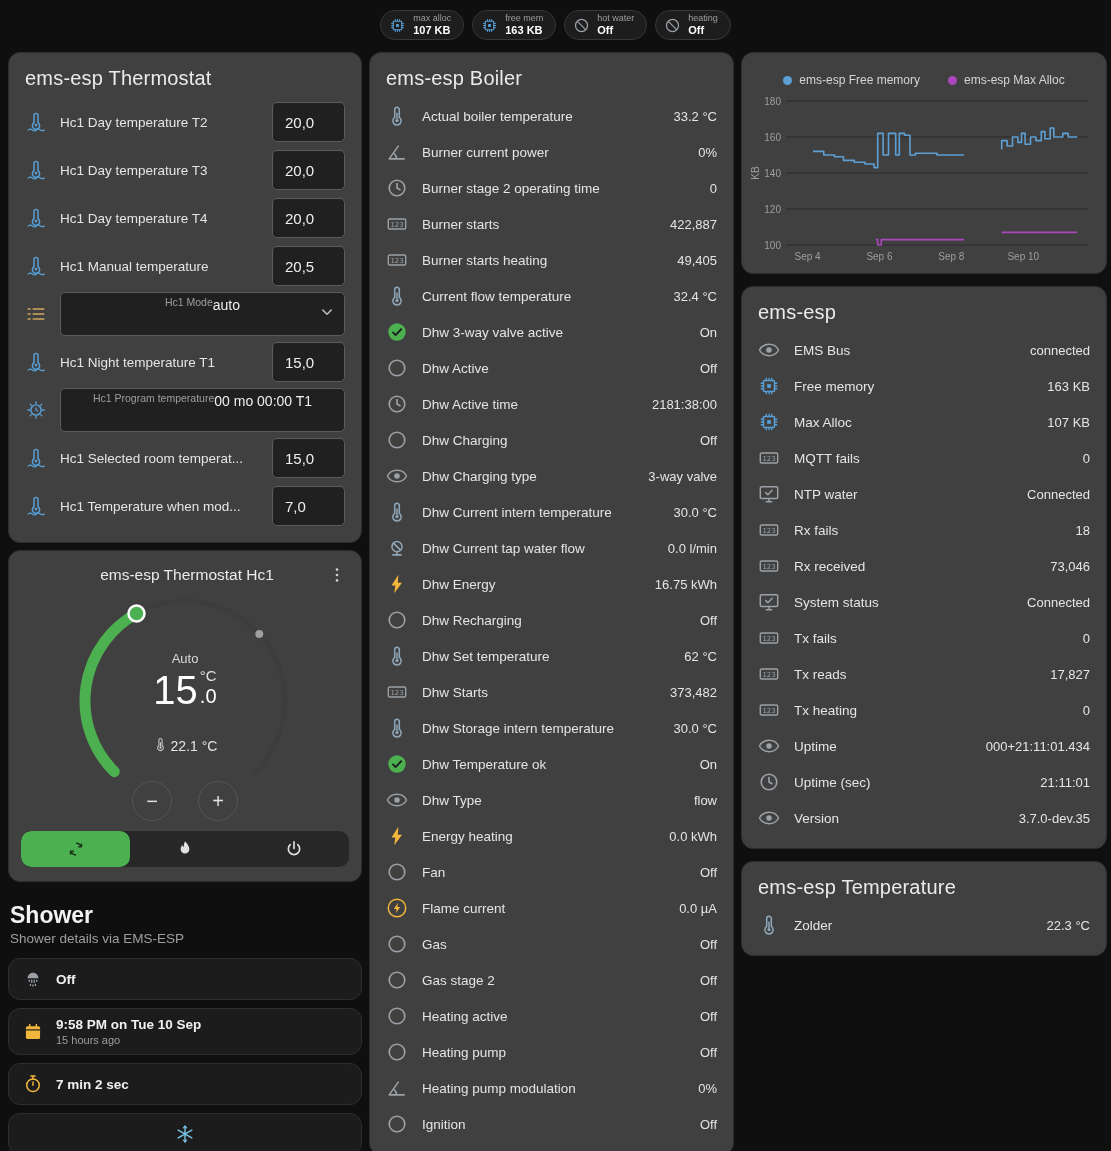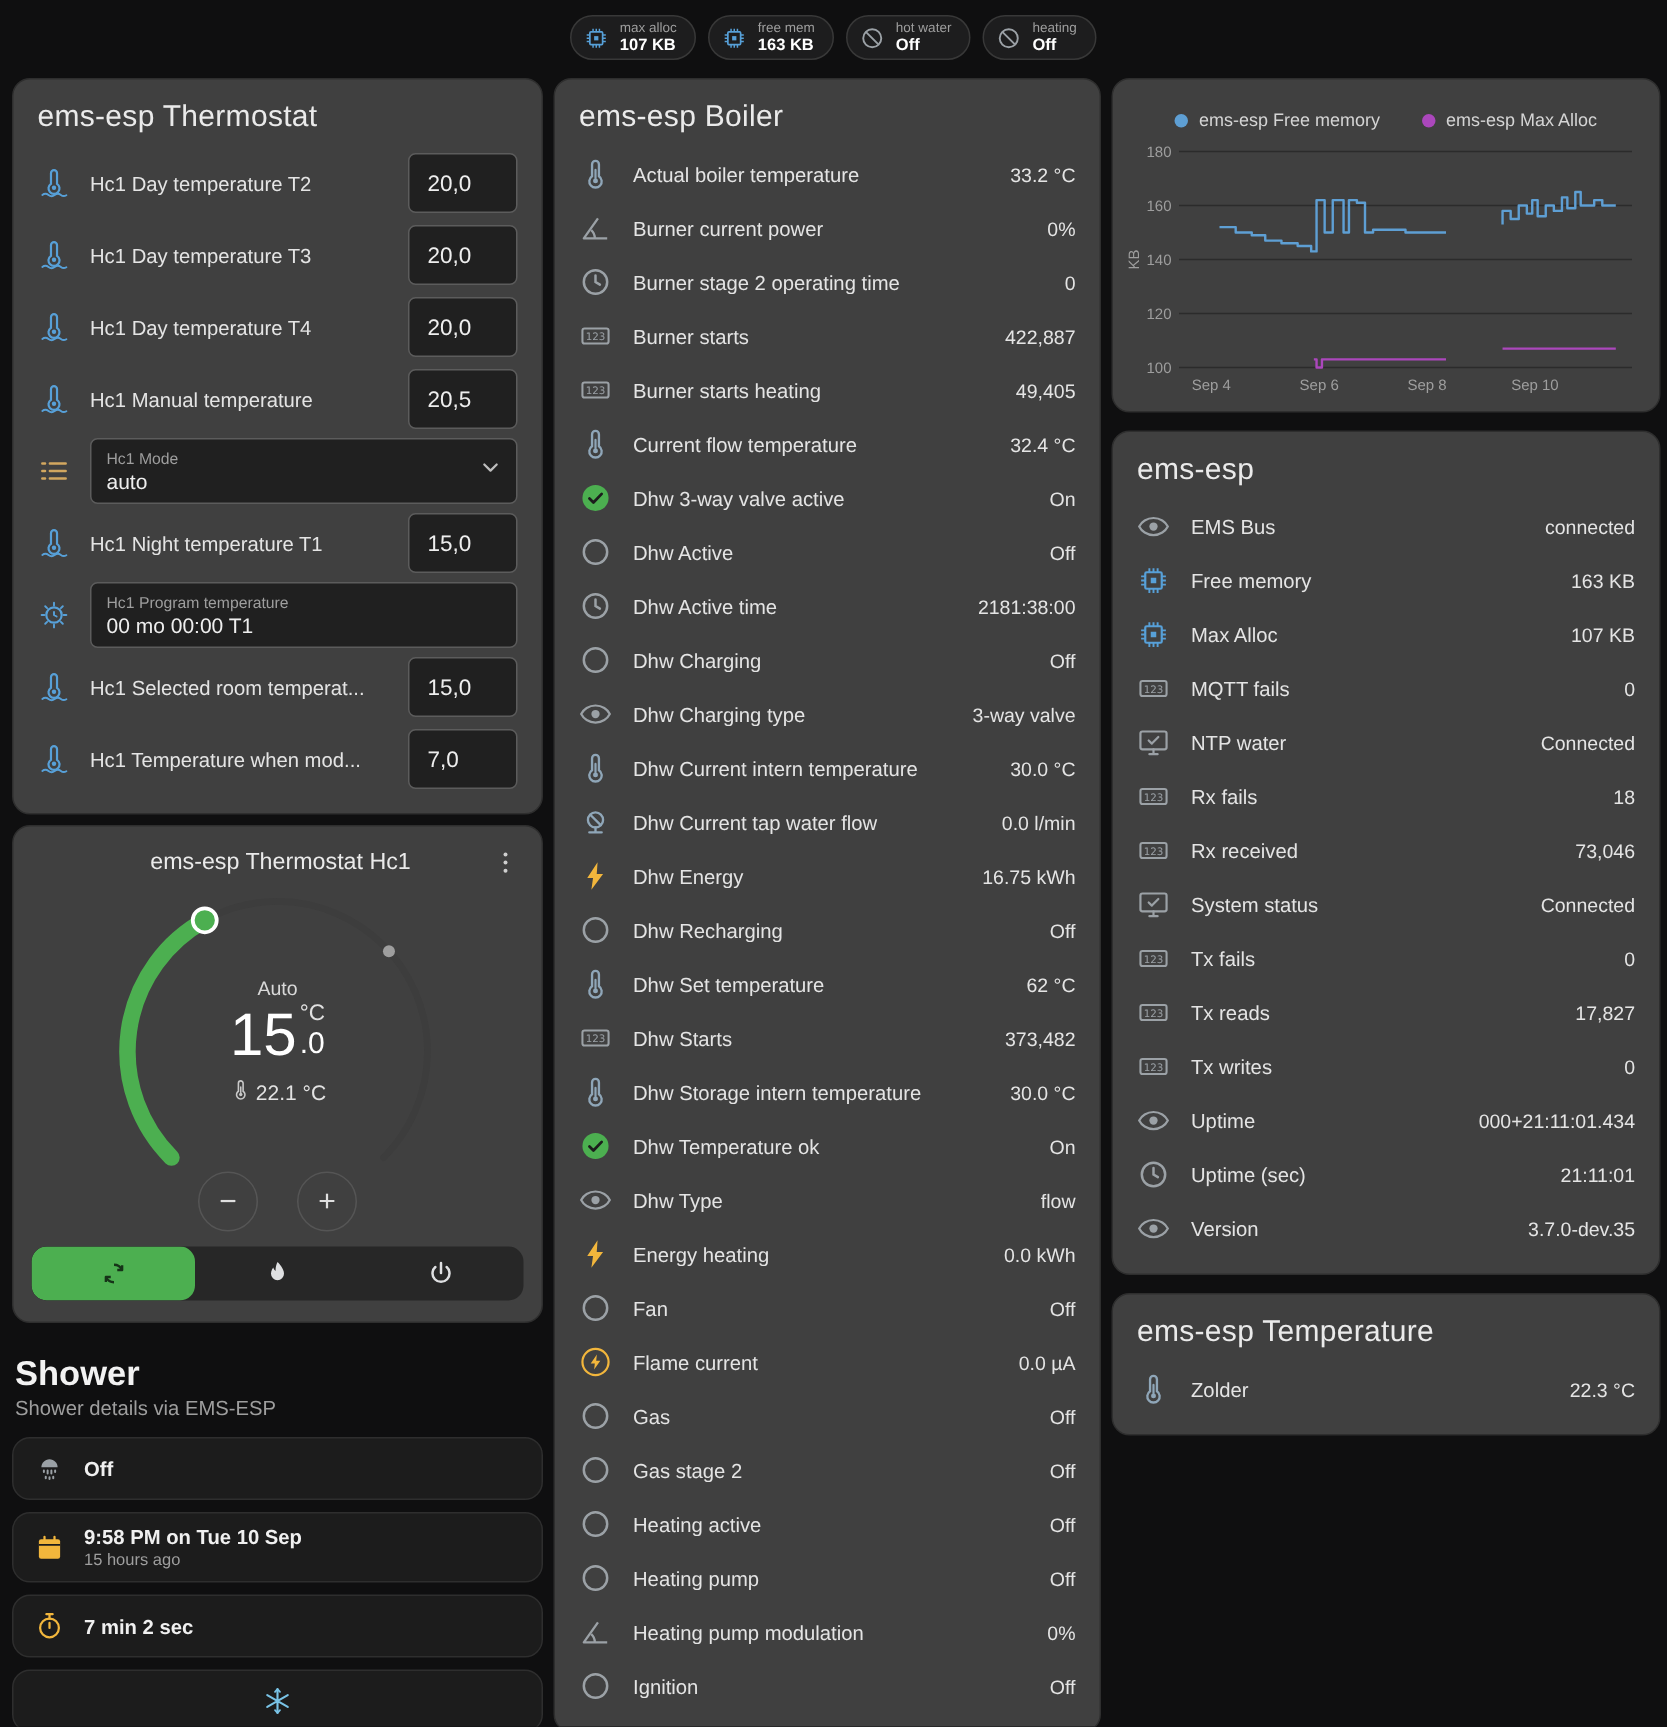--- a/index.html
+++ b/index.html
@@ -21,42 +21,42 @@
   .col-mid{width:365px;flex:none;}
   .col-right{width:366px;flex:none;display:flex;flex-direction:column;gap:12px;}
   .card{background:#404040;border:1px solid #2e2e2e;border-radius:12px;box-sizing:border-box;}
   .card-pad{padding:14px 16px 12px;}
   .card-title{font-size:20px;font-weight:500;color:#eaeaea;margin:0 0 8px;letter-spacing:.2px;}
   .icon{display:inline-flex;align-items:center;justify-content:center;flex:none;}
   
   .trow{display:flex;align-items:center;height:48px;gap:13px;}
   .tlabel{flex:1;font-size:13.5px;color:#e4e4e4;white-space:nowrap;overflow:hidden;}
   .numbox{flex:none;width:73px;height:40px;border:1px solid #5c5c5c;border-radius:5px;background:#202020;display:flex;align-items:center;padding-left:12px;font-size:15px;color:#eeeeee;box-sizing:border-box;}
-  .widebox{flex:1;height:44px;border:1px solid #5c5c5c;border-radius:5px;background:#202020;display:flex;flex-direction:column;justify-content:center;padding:3px 10px;box-sizing:border-box;position:relative;}
+  .widebox{flex:1;height:44px;border:1px solid #5c5c5c;border-radius:5px;background:#202020;display:flex;flex-direction:row;justify-content:center;padding:3px 10px;box-sizing:border-box;position:relative;}
   .wlabel{font-size:10.5px;color:#9e9e9e;}
   .wvalue{font-size:14px;color:#eeeeee;margin-top:1px;}
   .chev{position:absolute;right:8px;top:50%;transform:translateY(-50%);color:#bdbdbd;}
   
   .erow{display:flex;align-items:center;height:36px;gap:14px;}
   .elabel{flex:1;font-size:13.5px;color:#e4e4e4;white-space:nowrap;overflow:hidden;}
   .evalue{flex:none;font-size:13px;color:#e4e4e4;white-space:nowrap;}
   
   .hc1-card{margin-top:7px;padding-bottom:4px;}
   .hc1-head{display:flex;align-items:center;padding:12px 8px 0 16px;}
   .hc1-title{flex:1;text-align:center;font-size:15.5px;color:#eaeaea;margin-left:28px;}
   .menu-btn{width:32px;height:24px;display:flex;align-items:center;justify-content:center;color:#cfcfcf;}
   .dial-wrap{position:relative;width:240px;height:232px;margin:2px auto 0;}
   .dial-center{position:absolute;top:62px;left:0;width:100%;text-align:center;}
   .dial-mode{font-size:13px;color:#d9d9d9;}
   .dial-temp{display:flex;justify-content:center;align-items:flex-end;line-height:1;margin-top:2px;color:#ffffff;}
   .dial-temp .big{font-size:40px;font-weight:400;}
   .dial-temp .minor{display:flex;flex-direction:column;align-items:flex-start;margin-left:2px;padding-bottom:3px;}
   .dial-temp .unit{font-size:15px;color:#e0e0e0;line-height:1.1;}
   .dial-temp .dec{font-size:20px;color:#ffffff;line-height:1.1;}
-  .dial-cur{margin-top:9px;font-size:14px;color:#e2e2e2;display:flex;align-items:center;justify-content:center;gap:3px;}
+  .dial-cur{margin-top:27px;font-size:14px;color:#e2e2e2;display:flex;align-items:center;justify-content:center;gap:3px;}
   .dial-buttons{position:absolute;bottom:0;left:0;width:100%;display:flex;justify-content:center;gap:26px;}
   .round-btn{width:40px;height:40px;border-radius:50%;border:1px solid #555555;background:transparent;color:#e0e0e0;font-size:20px;display:flex;align-items:center;justify-content:center;box-sizing:border-box;}
   .mode-row{display:flex;margin:10px 12px 10px;background:#272727;border-radius:10px;height:36px;overflow:hidden;}
   .mode-btn{flex:1;display:flex;align-items:center;justify-content:center;}
   .mode-btn.active{background:#4caf50;border-radius:10px;}
   
   .shower-title{font-size:23px;font-weight:bold;color:#f2f2f2;margin:20px 2px 2px;}
   .shower-sub{font-size:13.5px;color:#9e9e9e;margin:2px 2px 12px;}
   .scard{background:#1c1c1c;border:1px solid #2e2e2e;border-radius:12px;padding:8px 14px;display:flex;align-items:center;gap:13px;margin-bottom:8px;min-height:24px;}
   .scard.centered{justify-content:center;}
@@ -802,21 +802,21 @@
      <div class="elabel">Tx reads</div>
      <div class="evalue">17,827</div>
    </div>
             <div class="erow">
      <span class="icon" style="color:#9ba1a6">
                 <svg viewBox="0 0 24 24" width="22" height="22">
                   <rect x="2.5" y="6.5" width="19" height="11" rx="1.5" fill="none" stroke="currentColor" stroke-width="1.5"></rect>
                   <text x="12" y="15" text-anchor="middle" font-size="7.5" fill="currentColor" font-family="DejaVu Sans, sans-serif">123</text>
                 </svg>
               </span>
-     <div class="elabel">Tx writes</div>
+     <div class="elabel">Tx heating</div>
      <div class="evalue">0</div>
    </div>
             <div class="erow">
      <span class="icon" style="color:#9ba1a6">
                 <svg viewBox="0 0 24 24" width="22" height="22">
                   <path d="M12 5.8C7.2 5.8 3.2 8.7 1.6 12c1.6 3.3 5.6 6.2 10.4 6.2s8.8-2.9 10.4-6.2C20.8 8.7 16.8 5.8 12 5.8z" fill="none" stroke="currentColor" stroke-width="1.6"></path>
                   <circle cx="12" cy="12" r="3" fill="currentColor"></circle>
                 </svg>
               </span>
      <div class="elabel">Uptime</div>

